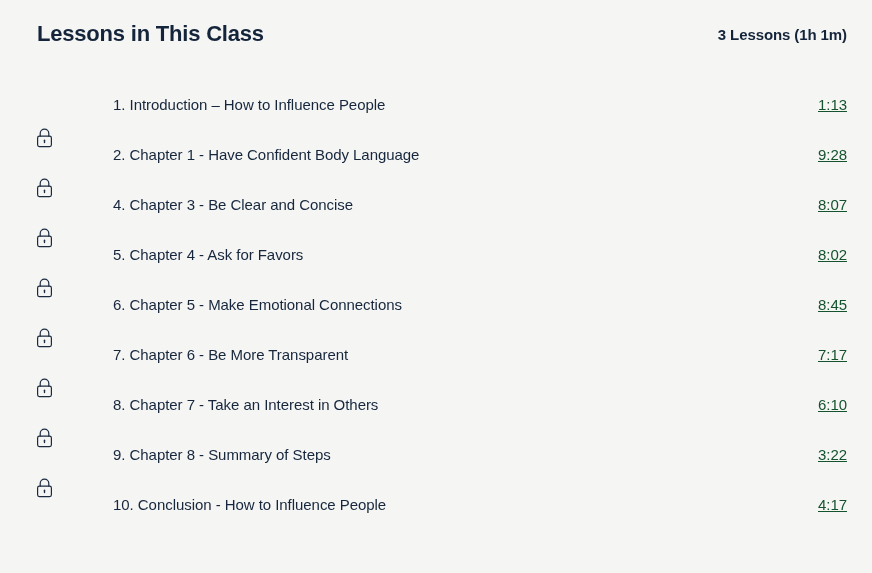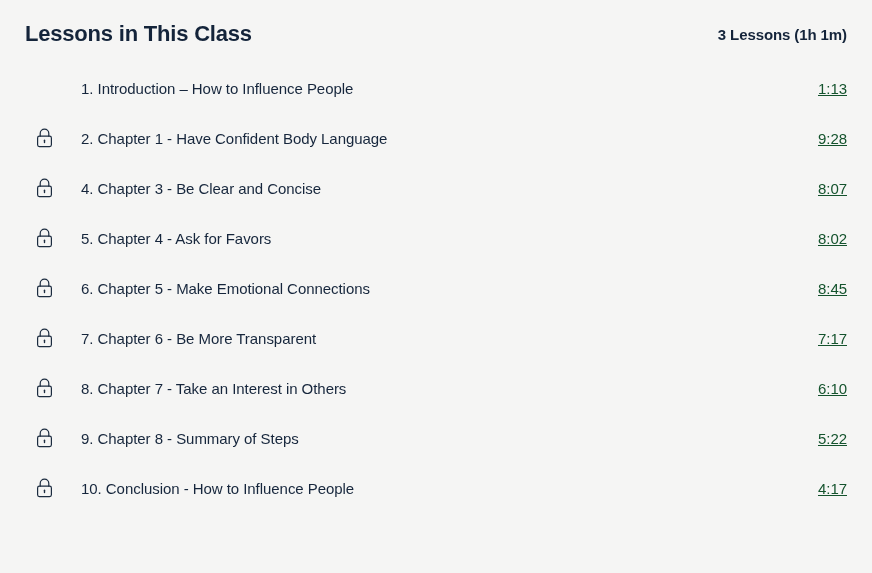--- a/index.html
+++ b/index.html
@@ -22,21 +22,21 @@
     height: 573px;
     background: #f5f5f4;
     box-sizing: border-box;
     padding: 0;
   }
 
   
   .panel-header {
     position: absolute;
     top: 17px;
-    left: 0;
+    left: 12px;
     right: 0;
     height: 34px;
     display: flex;
     align-items: center;
     justify-content: space-between;
     padding: 0 25px 0 25px;
     box-sizing: border-box;
   }
 
   .panel-title {
@@ -65,23 +65,24 @@
     right: 0;
     padding: 0;
     margin: 0;
     list-style: none;
   }
 
   .lesson-row {
     position: relative;
     height: 50px;
     display: flex;
-    align-items: center;
+    align-items: flex-end;
     padding: 0 25px 0 25px;
     box-sizing: border-box;
+    gap: 32px;
   }
 
   .lock-cell {
     width: 34px;
     min-width: 34px;
     height: 50px;
     display: flex;
     align-items: center;
     justify-content: flex-start;
     padding-left: 11px;
@@ -213,21 +214,21 @@
         <div class="lock-cell">
           <span class="lock-icon">
             <svg width="17" height="20" viewBox="0 0 17 20" fill="none" xmlns="http://www.w3.org/2000/svg">
               <path d="M4.2 8.2V5.4a4.3 4.3 0 0 1 8.6 0v2.8" stroke="#1b2b3f" stroke-width="1.2" stroke-linecap="round"></path>
               <rect x="1.6" y="8.2" width="13.8" height="10.4" rx="1.8" stroke="#1b2b3f" stroke-width="1.2"></rect>
               <rect x="7.8" y="11.6" width="1.4" height="3.6" rx="0.7" fill="#1b2b3f"></rect>
             </svg>
           </span>
         </div>
         <div class="lesson-title">9. Chapter 8 - Summary of Steps</div>
-        <div class="lesson-duration">5:22</div>
+        <div class="lesson-duration">3:22</div>
       </li>
       <li class="lesson-row">
         <div class="lock-cell">
           <span class="lock-icon">
             <svg width="17" height="20" viewBox="0 0 17 20" fill="none" xmlns="http://www.w3.org/2000/svg">
               <path d="M4.2 8.2V5.4a4.3 4.3 0 0 1 8.6 0v2.8" stroke="#1b2b3f" stroke-width="1.2" stroke-linecap="round"></path>
               <rect x="1.6" y="8.2" width="13.8" height="10.4" rx="1.8" stroke="#1b2b3f" stroke-width="1.2"></rect>
               <rect x="7.8" y="11.6" width="1.4" height="3.6" rx="0.7" fill="#1b2b3f"></rect>
             </svg>
           </span>

